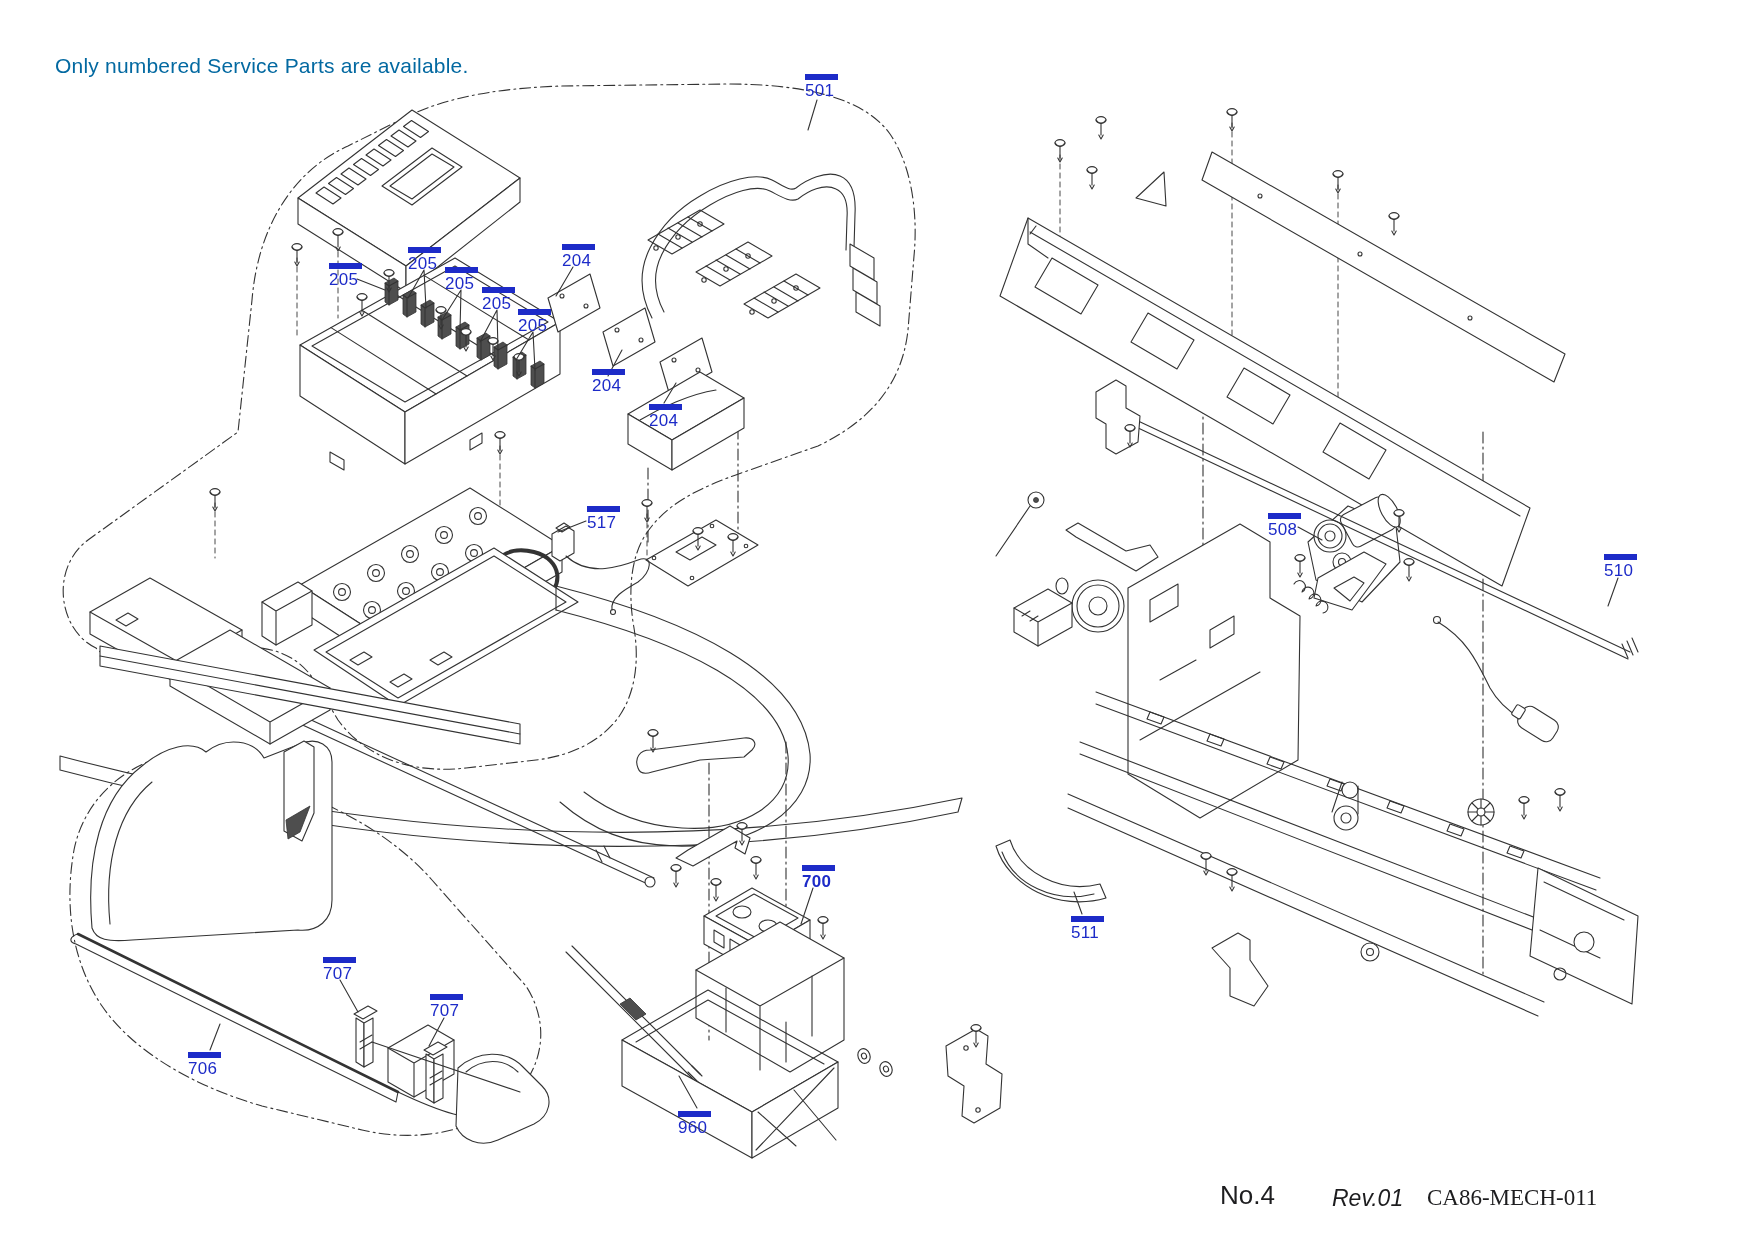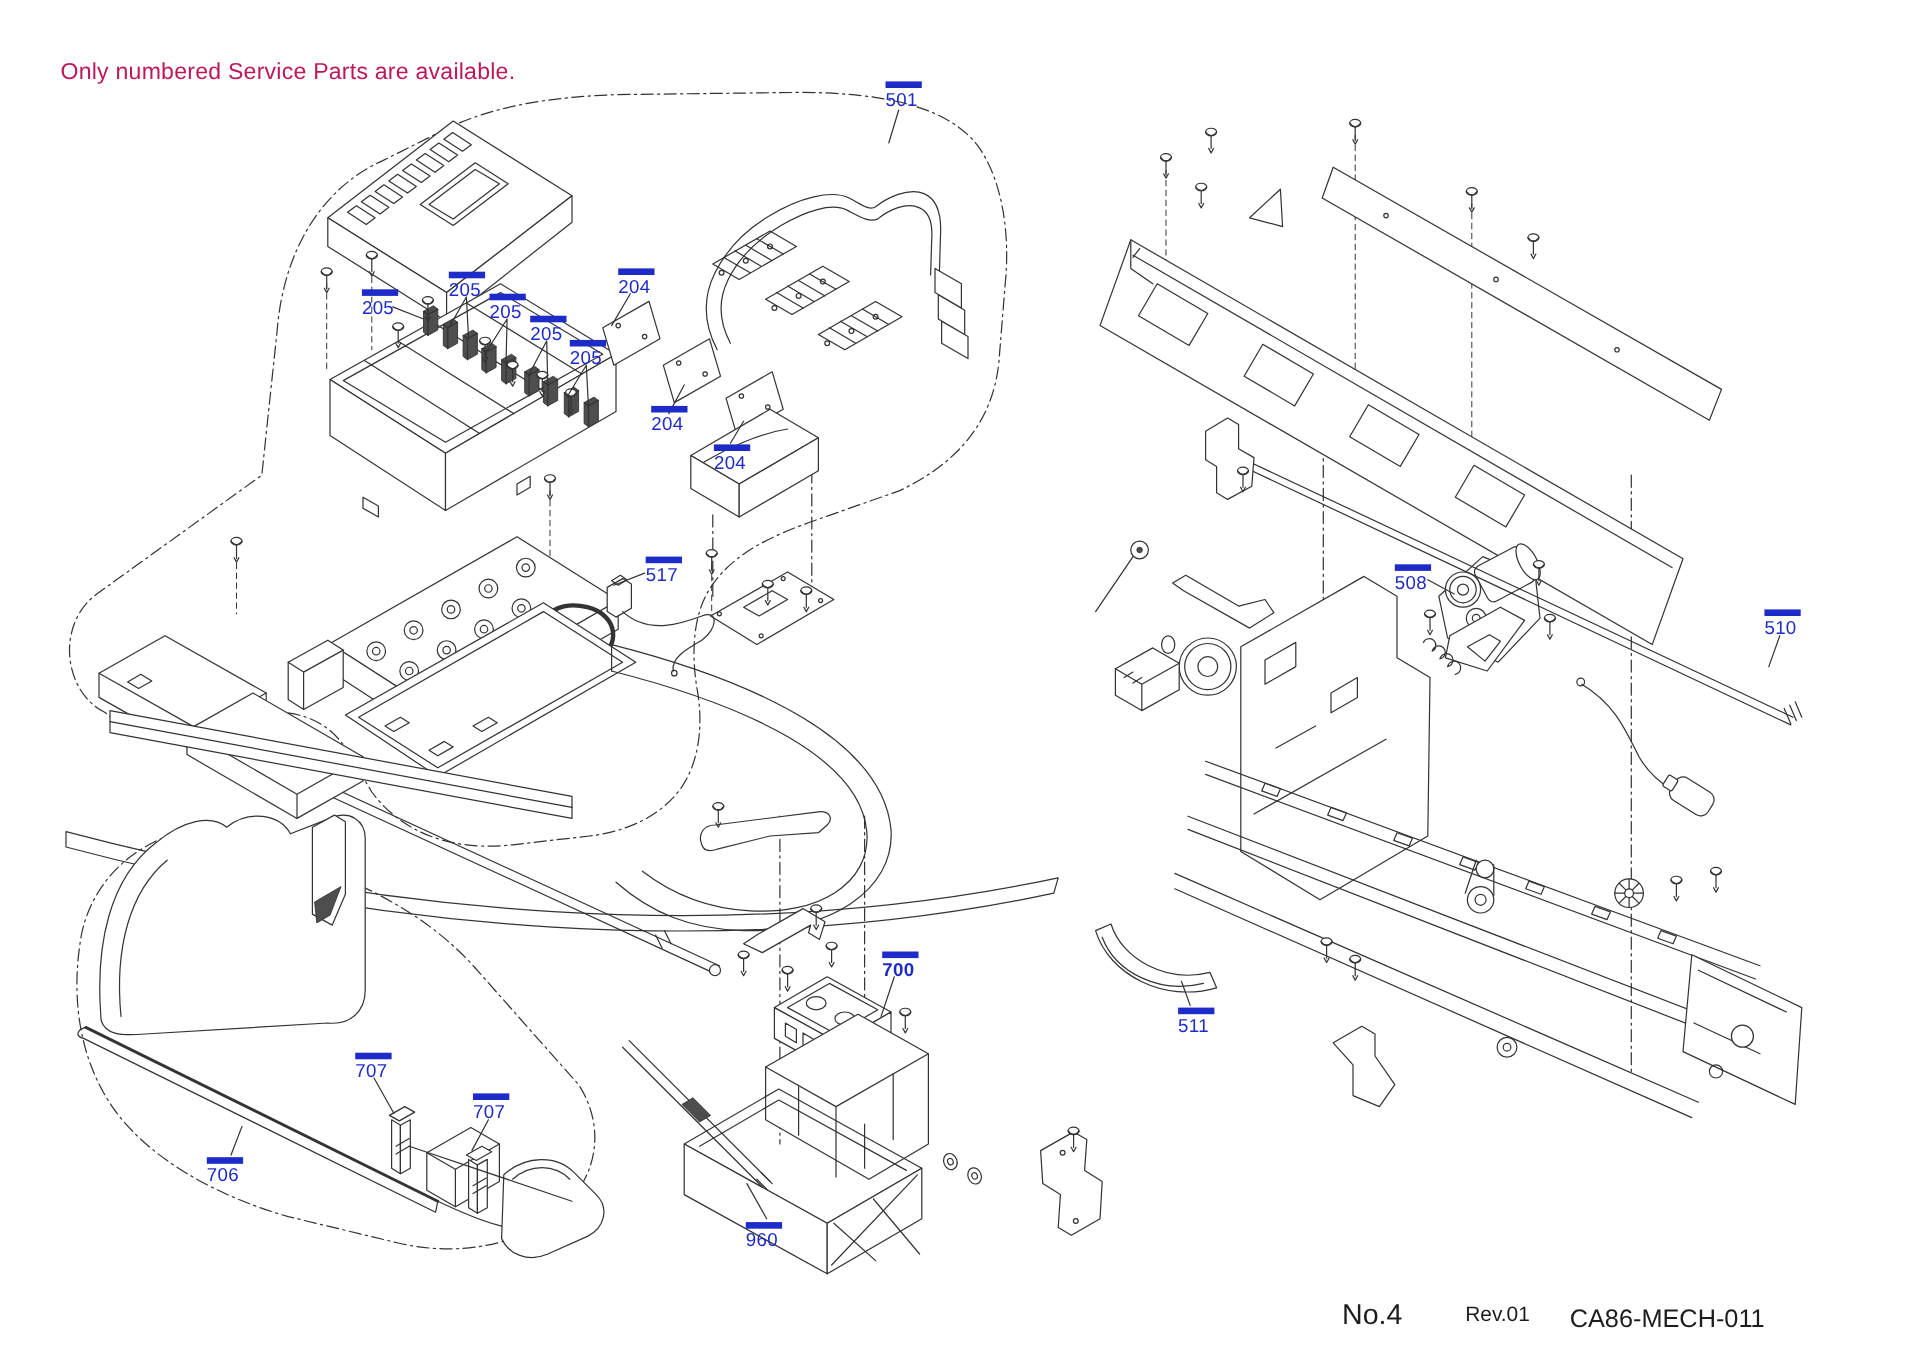--- a/index.html
+++ b/index.html
@@ -13,27 +13,27 @@
     font-family:"Liberation Sans",sans-serif;overflow:hidden;
   }
   #diagram{position:absolute;left:0;top:0;}
   .ln{fill:none;stroke:var(--line);stroke-width:1.1;stroke-linejoin:round;stroke-linecap:round;}
   .lnw{fill:#fff;stroke:var(--line);stroke-width:1.1;stroke-linejoin:round;stroke-linecap:round;}
   .dk{fill:#4e4e4e;stroke:var(--line);stroke-width:0.8;stroke-linejoin:round;}
   .dash{stroke-dasharray:11 4 2 4;}
   .sdash{stroke-dasharray:5 4;stroke-width:0.9;}
   .thick{stroke-width:2.6;}
   .note{
-    position:absolute;left:55px;top:54px;font-size:21px;color:#be185d;letter-spacing:0.2px;
+    position:absolute;left:55px;top:54px;font-size:21px;color:#0369a1;letter-spacing:0.2px;
   }
   .footer-item{position:absolute;color:#1d1d1f;white-space:nowrap;}
   #f-model{left:653px;top:1180px;font-size:29px;}
   #f-sheet{left:1220px;top:1180px;font-size:26px;}
-  #f-rev{left:1332px;top:1185px;font-size:19px;}
-  #f-code{left:1427px;top:1185px;font-size:23px;}
+  #f-rev{left:1332px;top:1185px;font-size:23px;font-style:italic;}
+  #f-code{left:1427px;top:1185px;font-size:23px;font-family:Liberation Serif, serif;}
   .plabel{position:absolute;line-height:1;}
   .plabel-bar{width:33px;height:6px;background:var(--label-blue);margin-bottom:2px;}
   .plabel-num{font-size:17px;color:var(--label-blue);letter-spacing:0.3px;}
 </style>
 </head>
 <body>
 
 <div id="page">
 
   <svg id="diagram" width="1754" height="1240" viewBox="0 0 1754 1240">

